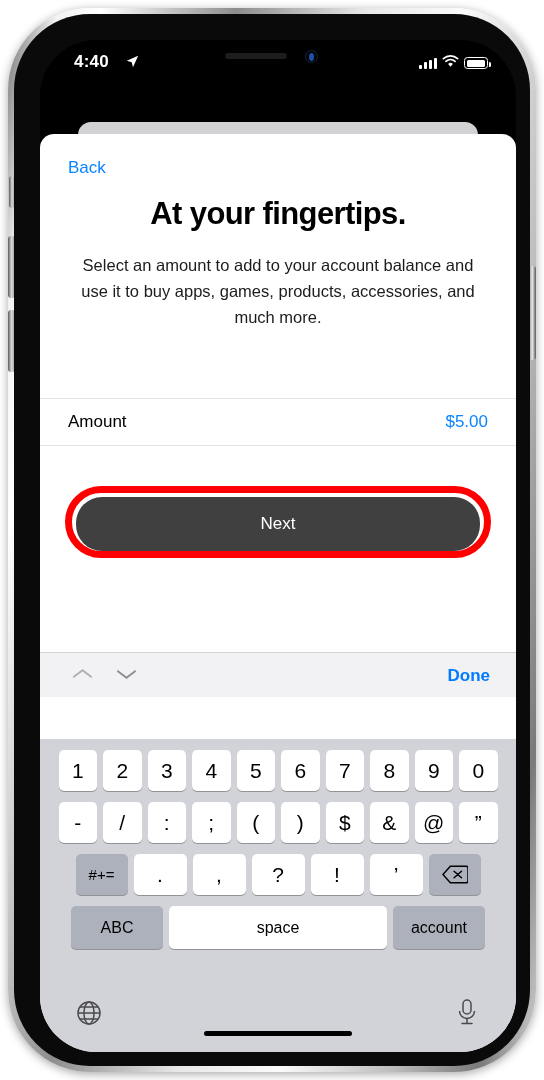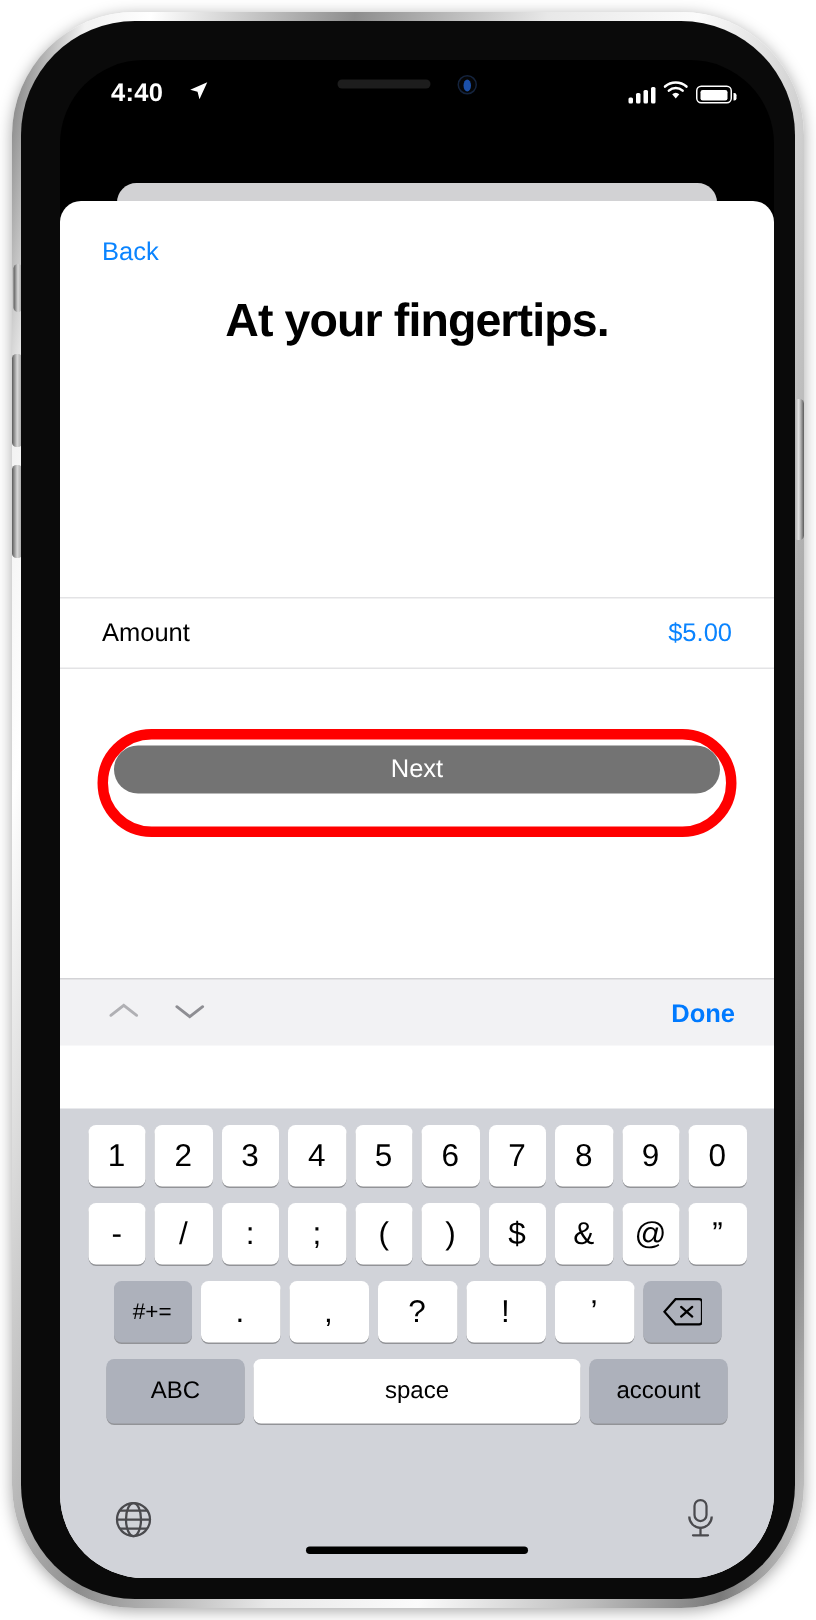--- a/index.html
+++ b/index.html
@@ -133,22 +133,22 @@
 
   
   #next-highlight {
     position:absolute; left:25px; top:352px;
     width:426px; height:72px;
     border:7px solid #ff0000;
     border-radius:40px;
   }
   #next-button {
     position:absolute; left:36px; top:363px;
-    width:404px; height:32px;
-    background:#737373; border-radius:26px;
+    width:404px; height:54px;
+    background:#404040; border-radius:26px;
     display:flex; align-items:center; justify-content:center;
     color:#fff; font-size:17px; font-weight:500;
     border:none;
     font-family:"Liberation Sans", sans-serif;
   }
 
   
   #kb-accessory {
     position:absolute; left:0; top:518px; width:100%; height:45px;
     background:#f2f2f4;
@@ -275,20 +275,21 @@
       </div>
 
       <div id="card-behind"></div>
 
       <div id="sheet">
 
         <div id="back-link">Back</div>
 
         <div id="page-title">At your fingertips.</div>
 
+        <div id="page-subtitle">Select an amount to add to your account balance and use it to buy apps, games, products, accessories, and much more.</div>
 
         <div id="amount-row">
           <span id="amount-label">Amount</span>
           <span id="amount-value">$5.00</span>
         </div>
 
         <div id="next-highlight"></div>
         <button id="next-button">Next</button>
 
         <div id="kb-accessory">

